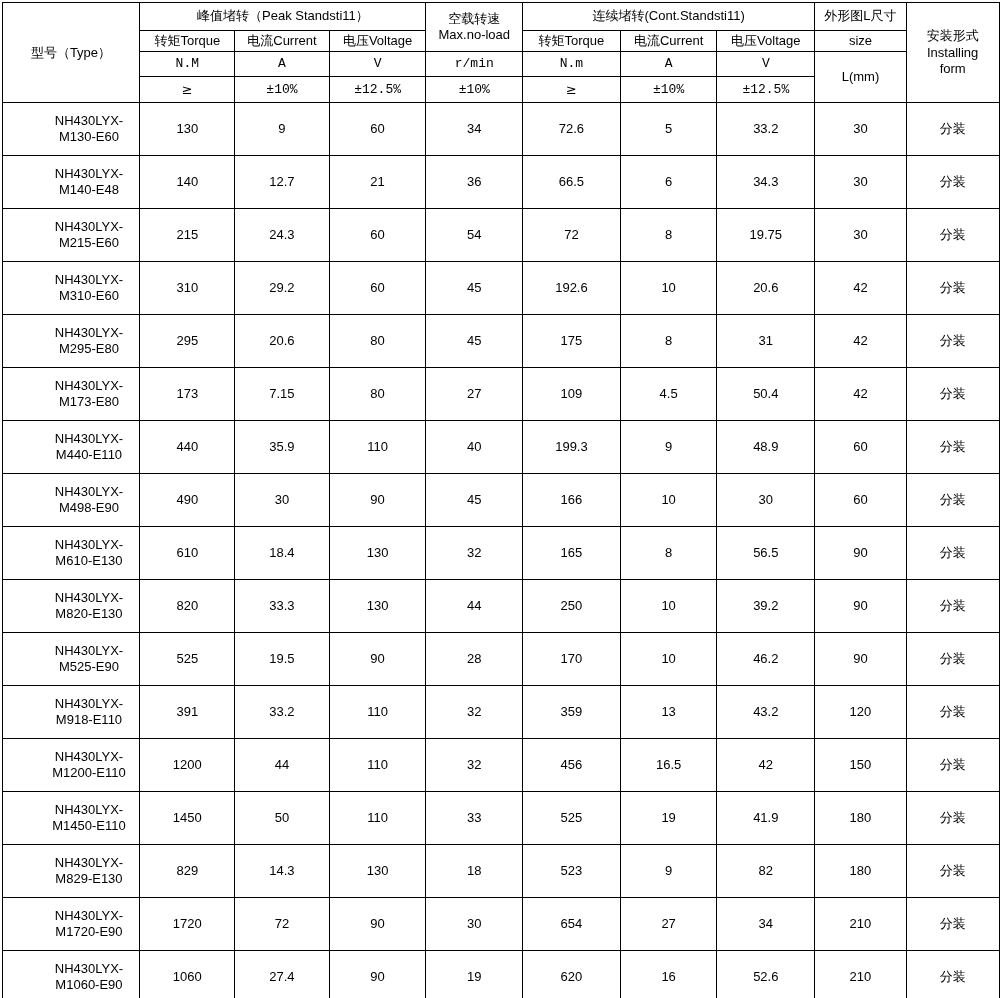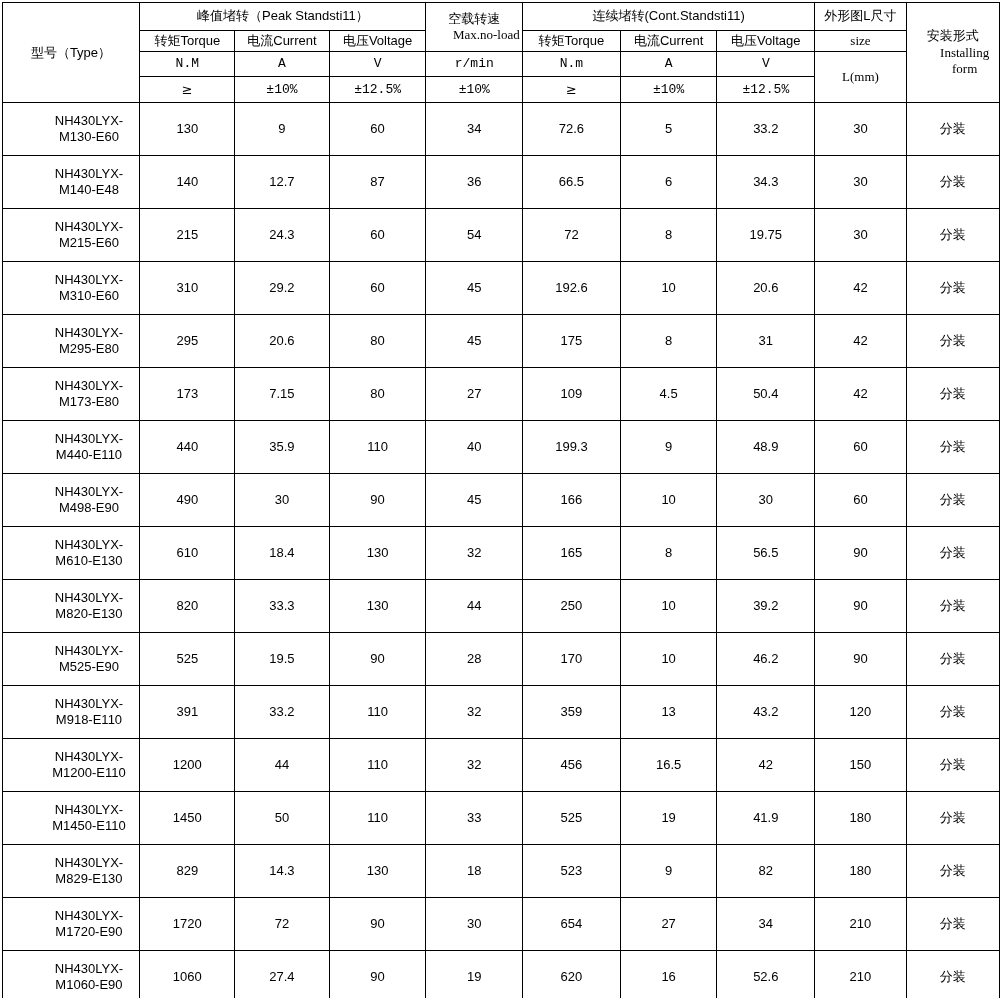--- a/index.html
+++ b/index.html
@@ -55,22 +55,21 @@
     font-size: 13px;
     height: 25px;
     font-family: "Liberation Mono", monospace;
   }
   .hdr-tol {
     font-size: 13px;
     height: 26px;
     font-family: "Liberation Mono", monospace;
   }
   .mono {
-    font-family: Liberation Serif, serif;
-    margin-left: 24px;
+    font-family: Liberation Sans, sans-serif;
   }
   .type-cell {
     font-size: 13px;
     line-height: 1.45;
     padding-left: 6px;
     padding-right: 4px;
     text-align: left;
   }
   .type-cell .ln {
     display: block;
@@ -166,21 +165,21 @@
           <td>30</td>
           <td>分装</td>
         </tr>
         <tr class="data-row">
           <td class="type-cell">
             <span class="ln">NH430LYX-</span>
             <span class="ln">M140-E48</span>
           </td>
           <td>140</td>
           <td>12.7</td>
-          <td>87</td>
+          <td>21</td>
           <td>36</td>
           <td>66.5</td>
           <td>6</td>
           <td>34.3</td>
           <td>30</td>
           <td>分装</td>
         </tr>
         <tr class="data-row">
           <td class="type-cell">
             <span class="ln">NH430LYX-</span>

